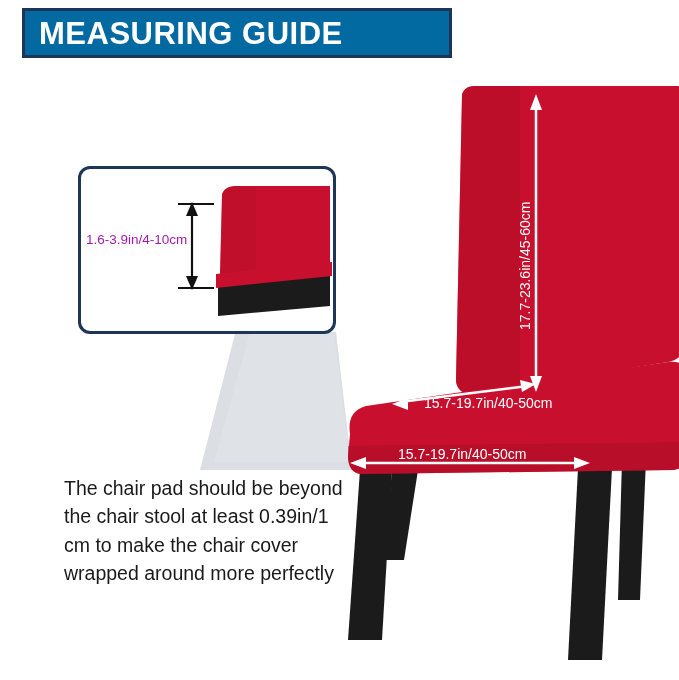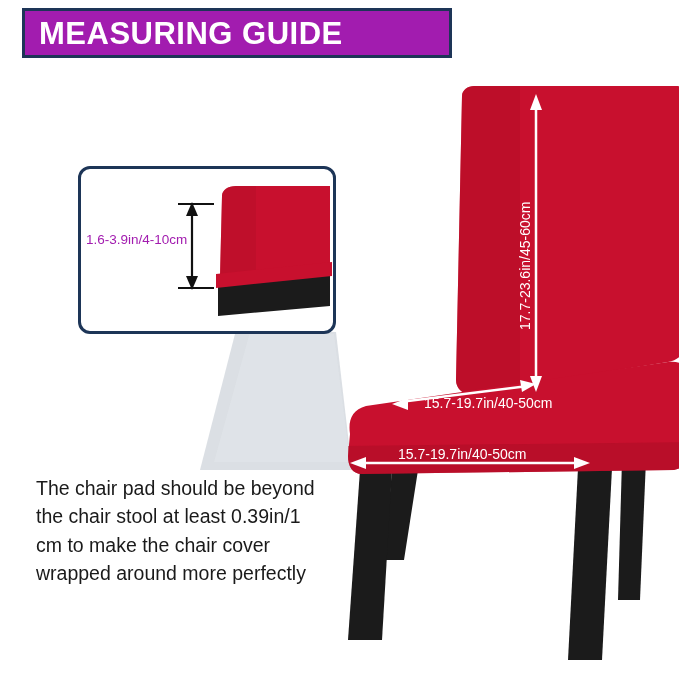--- a/index.html
+++ b/index.html
@@ -15,21 +15,21 @@
     font-family: "Liberation Sans", sans-serif;
   }
 
   
   .header-banner {
     position: absolute;
     left: 22px;
     top: 8px;
     width: 430px;
     height: 50px;
-    background: #a21caf;
+    background: #0369a1;
     border: 3px solid #1d3557;
     box-sizing: border-box;
     display: flex;
     align-items: center;
     padding-left: 14px;
   }
   .header-banner .title {
     color: #ffffff;
     font-size: 31px;
     font-weight: bold;
@@ -57,21 +57,21 @@
     width: 110px;
     font-size: 13.5px;
     color: #a21caf;
     line-height: 1.15;
     text-align: left;
   }
 
   
   .caption {
     position: absolute;
-    left: 36px;
+    left: 64px;
     top: 474px;
     width: 290px;
     font-size: 19.5px;
     color: #1a1a1a;
     line-height: 1.45;
   }
 
   
   svg.layer {
     position: absolute;

